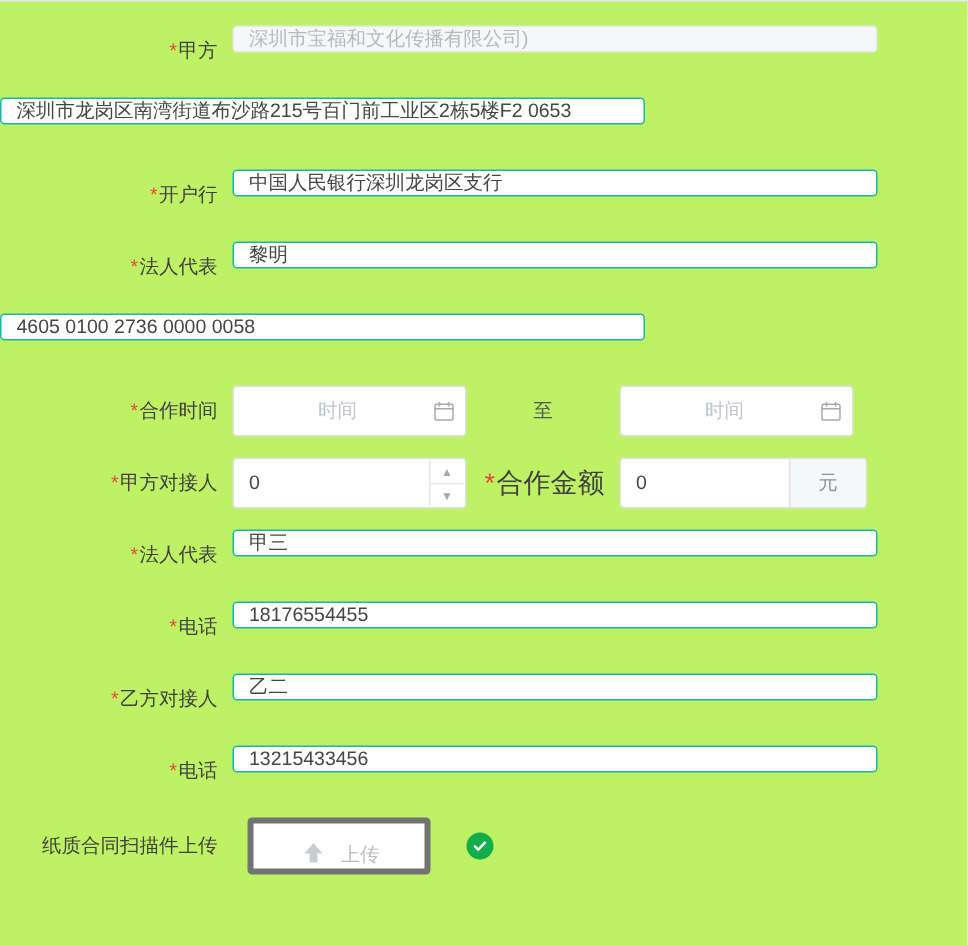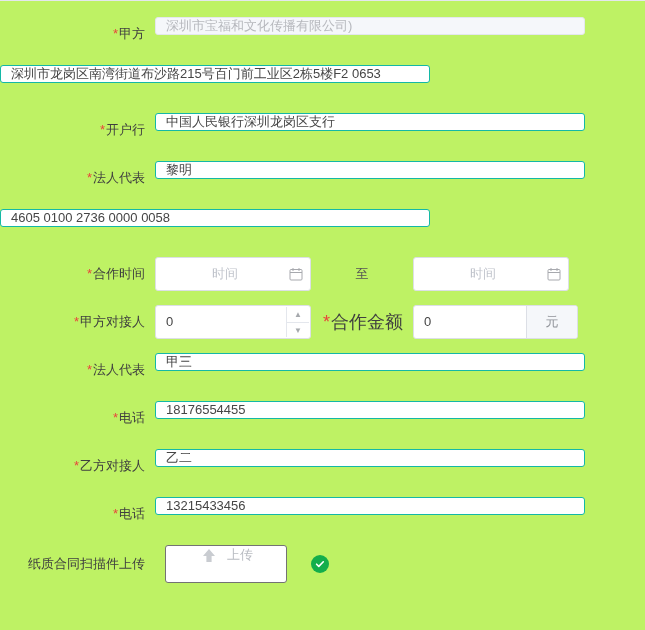--- a/index.html
+++ b/index.html
@@ -214,27 +214,27 @@
   .upload-row {
     display: flex;
     align-items: center;
     margin-bottom: 14px;
     height: 38px;
     gap: 10px;
   }
   .upload-row .label { line-height: 38px; }
   .upload-btn {
     display: flex;
-    align-items: flex-start;
+    align-items: flex-end;
     justify-content: center;
     gap: 8px;
     width: 122px;
     height: 38px;
     box-sizing: border-box;
-    border: 1px solid #737373;
+    border: 4px solid #737373;
     border-radius: 3px;
     background: #fff;
     cursor: pointer;
     color: #b9bcc2;
     font-size: 13px;
   }
   .up-arrow {
     width: 20px;
     height: 20px;
   }

